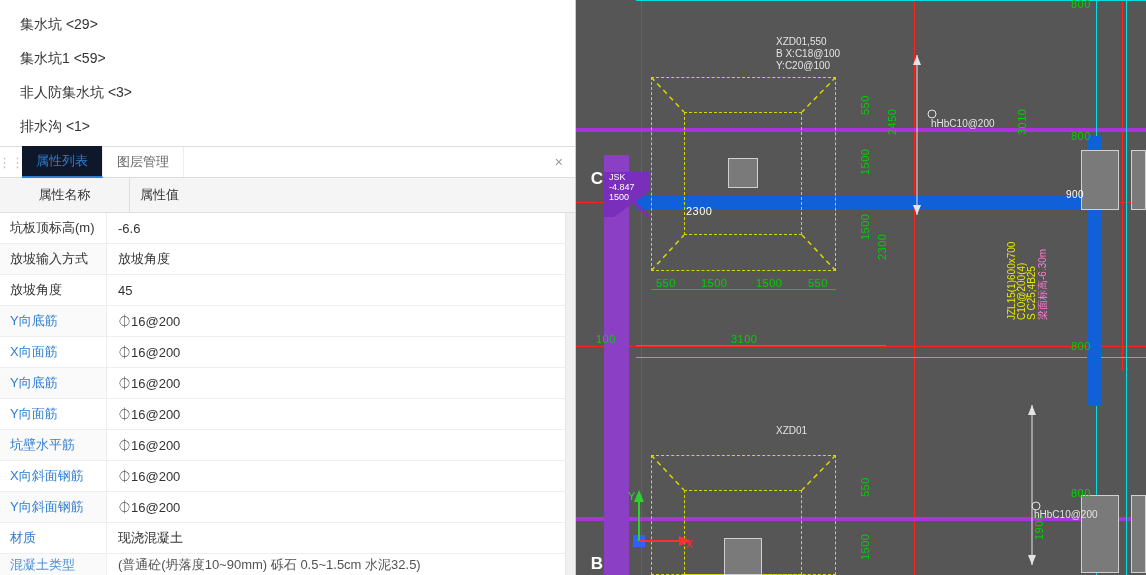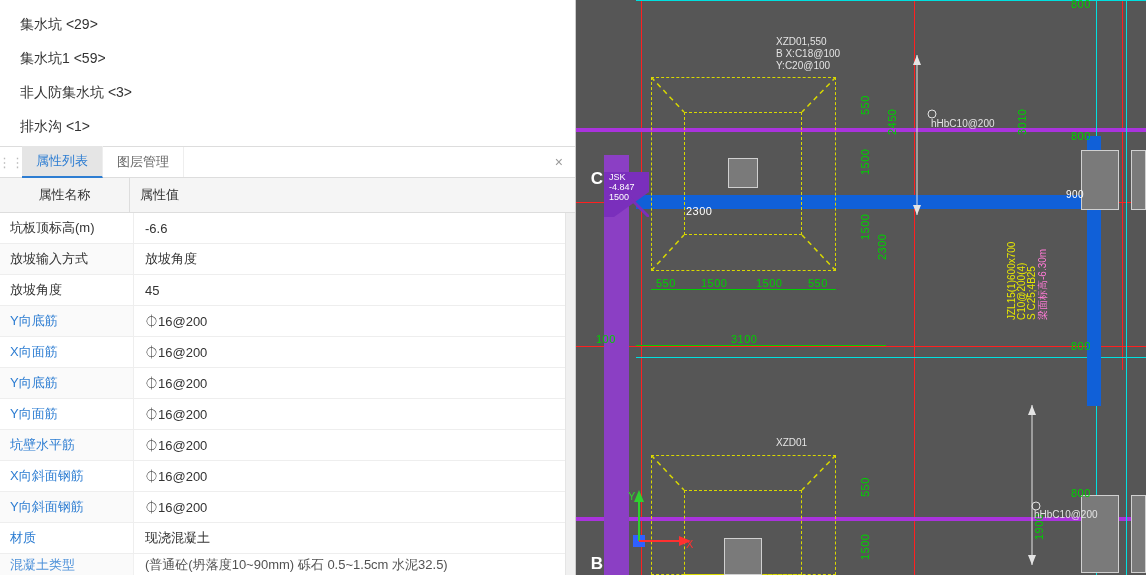--- a/index.html
+++ b/index.html
@@ -51,21 +51,21 @@
   }
   .tab {
     padding: 6px 14px;
     color: #666;
     cursor: pointer;
     border-right: 1px solid #eee;
   }
   .tab.active {
     color: #2d7dd2;
     border-bottom: 2px solid #2d7dd2;
-    background: #e5e5e5;
+    background: #0f172a;
   }
   .tab-close {
     margin-left: auto;
     padding: 0 12px;
     color: #999;
     cursor: pointer;
     font-size: 14px;
   }
   .table-header {
     display: flex;
@@ -89,21 +89,21 @@
     overflow-y: auto;
   }
   .prop-row {
     display: flex;
     border-bottom: 1px solid #eee;
     height: 31px;
     align-items: stretch;
   }
   .prop-row:nth-child(even) .pname { background: #fafafa; }
   .pname {
-    width: 134px;
+    width: 107px;
     padding: 6px 10px;
     border-right: 1px solid #eee;
     color: #333;
     display: flex;
     align-items: center;
     font-size: 13px;
   }
   .pname.link { color: #2d7dd2; }
   .pvalue {
     flex: 1;
@@ -329,21 +329,21 @@
   <div class="dim-text" style="left:495px; top:-2px;">800</div>
   <div class="dim-text" style="left:495px; top:130px;">800</div>
   <div class="dim-text" style="left:495px; top:340px;">800</div>
   <div class="dim-text" style="left:495px; top:487px;">800</div>
 
   <div class="anno-text" style="left:200px; top:36px;">
     <span>XZD01,550</span><br>
     <span>B  X:C18@100</span><br>
     <span>   Y:C20@100</span>
   </div>
-  <div class="anno-text" style="left:200px; top:425px;margin-top:12px;">XZD01</div>
+  <div class="anno-text" style="left:200px; top:425px;">XZD01</div>
 
   <div class="anno-text" style="left:355px; top:118px;">hHbC10@200</div>
   <div class="anno-text" style="left:458px; top:509px;">hHbC10@200</div>
 
   <div class="anno-yellow" style="position:absolute; left:430px; top:320px; transform:rotate(-90deg); transform-origin:left top; white-space:nowrap;">
     <span>JZL15(1)600x700</span>
   </div>
   <div class="anno-yellow" style="position:absolute; left:440px; top:320px; transform:rotate(-90deg); transform-origin:left top; white-space:nowrap;">
     <span>C10@200(4)</span>
   </div>

